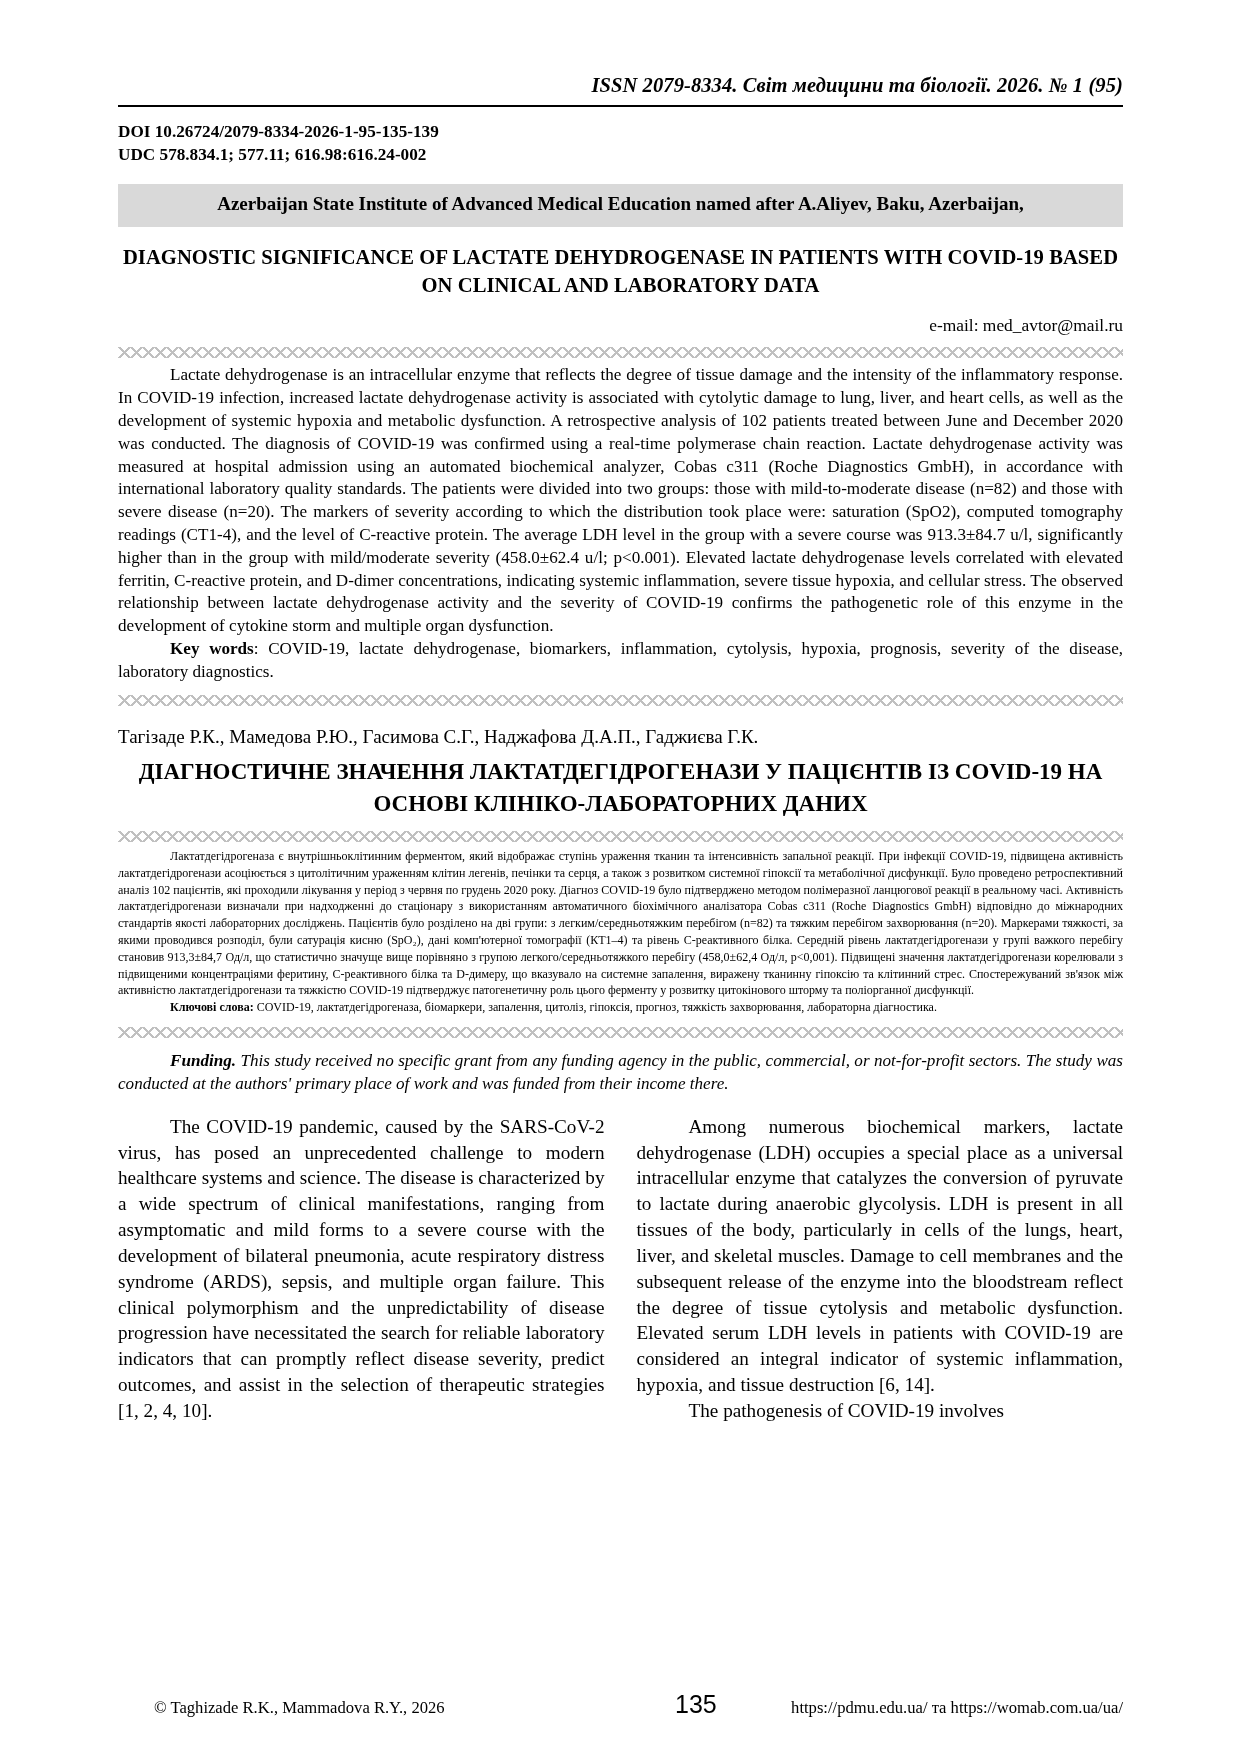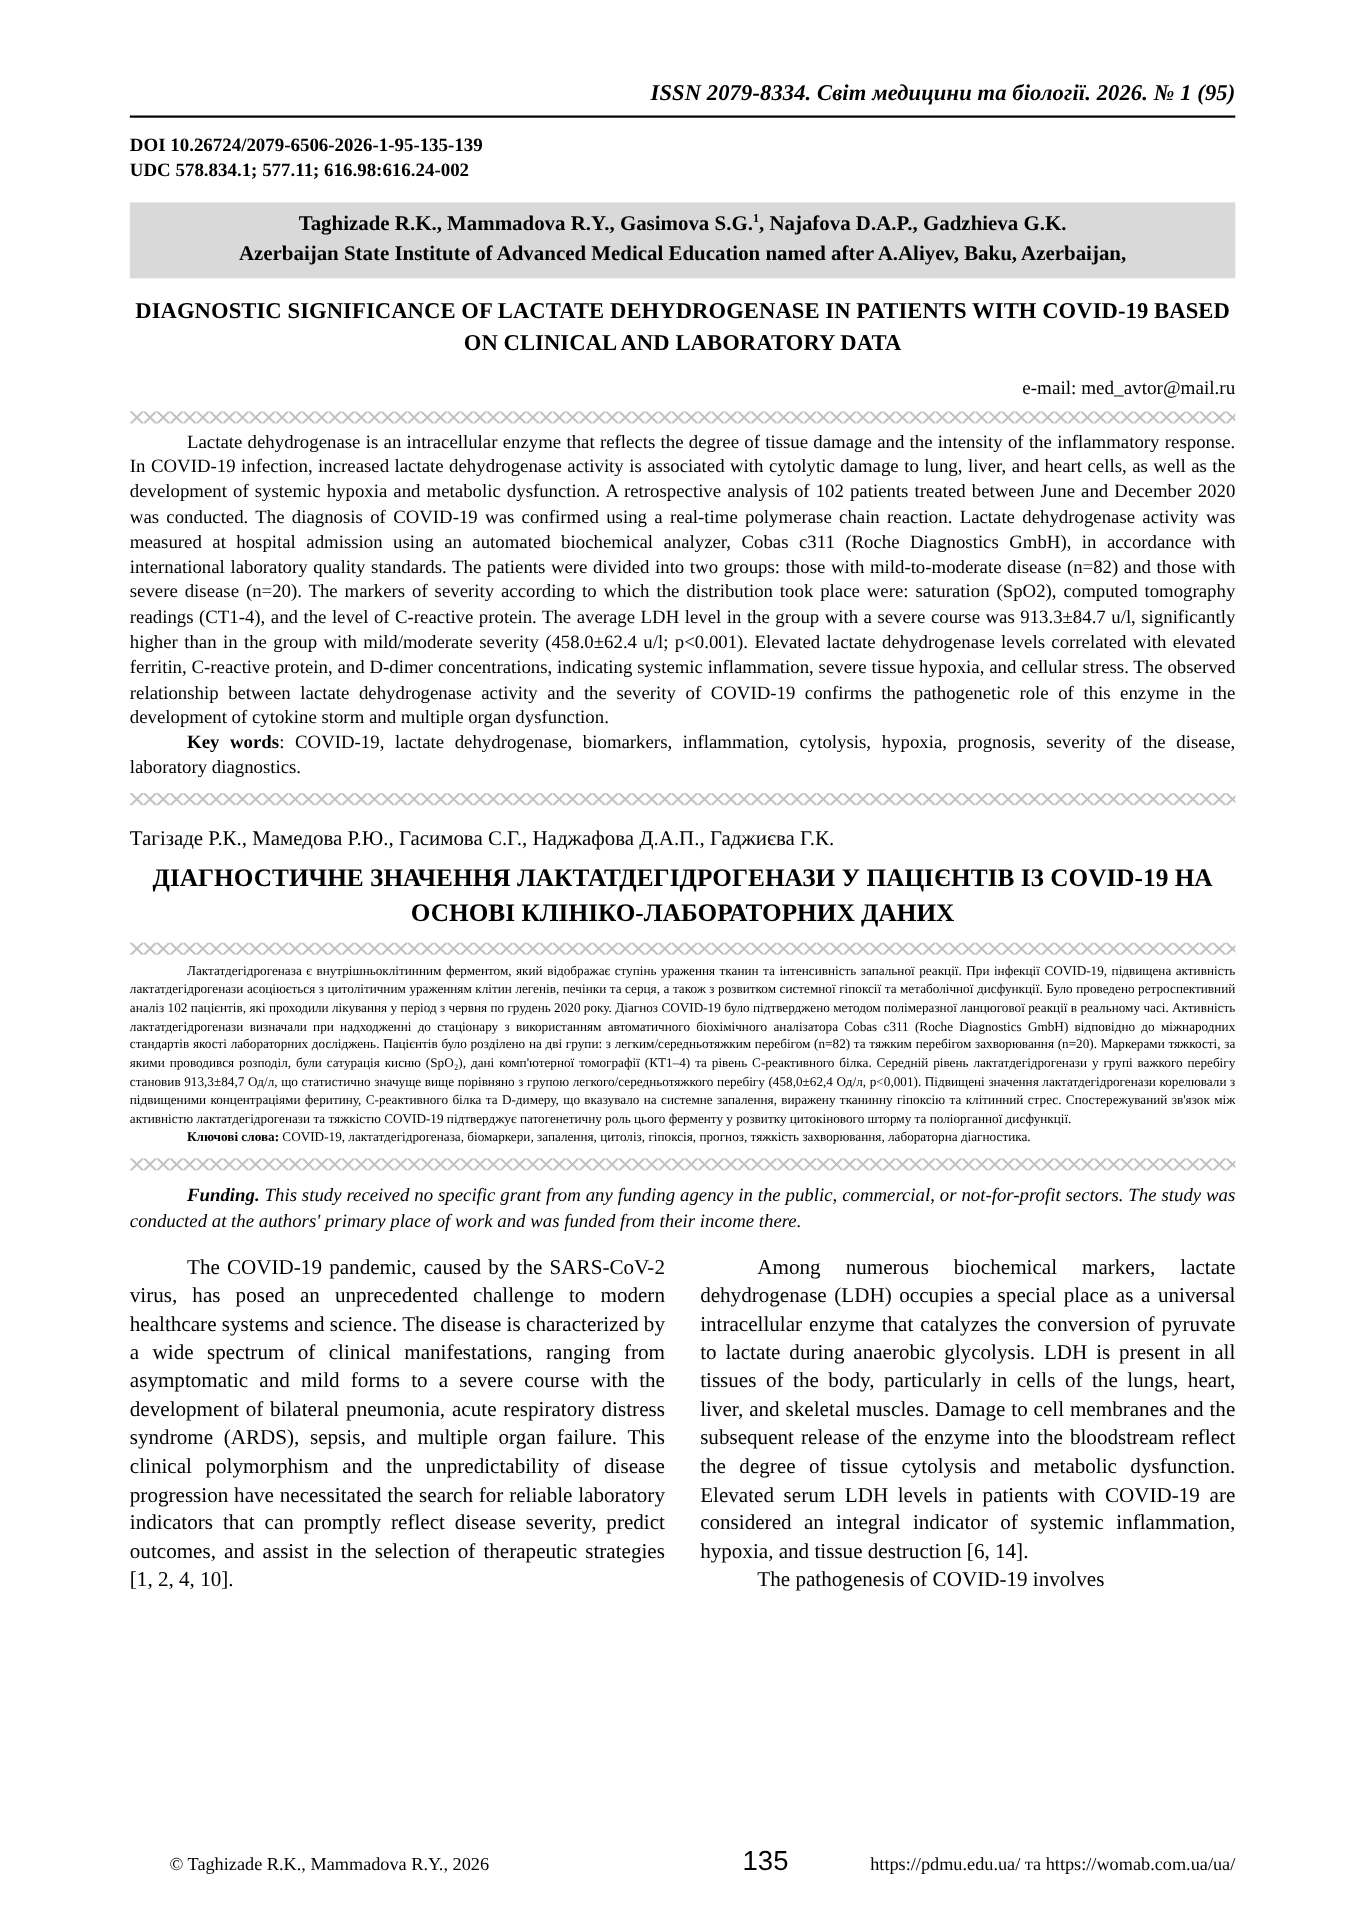--- a/index.html
+++ b/index.html
@@ -131,21 +131,21 @@
     font-size: 19.2px;
     line-height: 1.345;
   }
   .col p { margin: 0; text-indent: 52px; }
 
   
   .footer {
     position: absolute;
     left: 118px;
     right: 118px;
-    bottom: 60px;
+    bottom: 48px;
     display: flex;
     align-items: baseline;
     font-size: 16.6px;
   }
   .footer .copy { flex: 0 0 44%; padding-left: 36px; }
   .footer .pageno {
     flex: 0 0 12%;
     text-align: right;
     font-size: 25px;
     font-family: "Liberation Sans", sans-serif;
@@ -154,28 +154,25 @@
 </style>
 </head>
 <body>
 
 <div class="page">
 
   <div class="running-head">ISSN 2079-8334. Світ медицини та біології. 2026. № 1 (95)</div>
   <hr class="rule">
 
   <div class="ids">
-    <div>DOI 10.26724/2079-6506-2026-1-95-135-139</div>
+    <div>DOI 10.26724/2079-8334-2026-1-95-135-139</div>
     <div>UDC 578.834.1; 577.11; 616.98:616.24-002</div>
   </div>
 
   <div class="author-band">
-    <div>
-      <span>Taghizade R.K., Mammadova R.Y., Gasimova S.G.</span><sup>1</sup><span>, Najafova D.A.P., Gadzhieva G.K.</span>
-    </div>
     <div>Azerbaijan State Institute of Advanced Medical Education named after A.Aliyev, Baku, Azerbaijan,</div>
   </div>
 
   <div class="title-en">DIAGNOSTIC SIGNIFICANCE OF LACTATE DEHYDROGENASE IN PATIENTS WITH COVID-19 BASED ON CLINICAL AND LABORATORY DATA</div>
 
   <div class="email">e-mail: med_avtor@mail.ru</div>
 
   <div class="wave"></div>
 
   <div class="abstract">Lactate dehydrogenase is an intracellular enzyme that reflects the degree of tissue damage and the intensity of the inflammatory response. In COVID-19 infection, increased lactate dehydrogenase activity is associated with cytolytic damage to lung, liver, and heart cells, as well as the development of systemic hypoxia and metabolic dysfunction. A retrospective analysis of 102 patients treated between June and December 2020 was conducted. The diagnosis of COVID-19 was confirmed using a real-time polymerase chain reaction. Lactate dehydrogenase activity was measured at hospital admission using an automated biochemical analyzer, Cobas c311 (Roche Diagnostics GmbH), in accordance with international laboratory quality standards. The patients were divided into two groups: those with mild-to-moderate disease (n=82) and those with severe disease (n=20). The markers of severity according to which the distribution took place were: saturation (SpO2), computed tomography readings (CT1-4), and the level of C-reactive protein. The average LDH level in the group with a severe course was 913.3±84.7 u/l, significantly higher than in the group with mild/moderate severity (458.0±62.4 u/l; p&lt;0.001). Elevated lactate dehydrogenase levels correlated with elevated ferritin, C-reactive protein, and D-dimer concentrations, indicating systemic inflammation, severe tissue hypoxia, and cellular stress. The observed relationship between lactate dehydrogenase activity and the severity of COVID-19 confirms the pathogenetic role of this enzyme in the development of cytokine storm and multiple organ dysfunction.</div>

